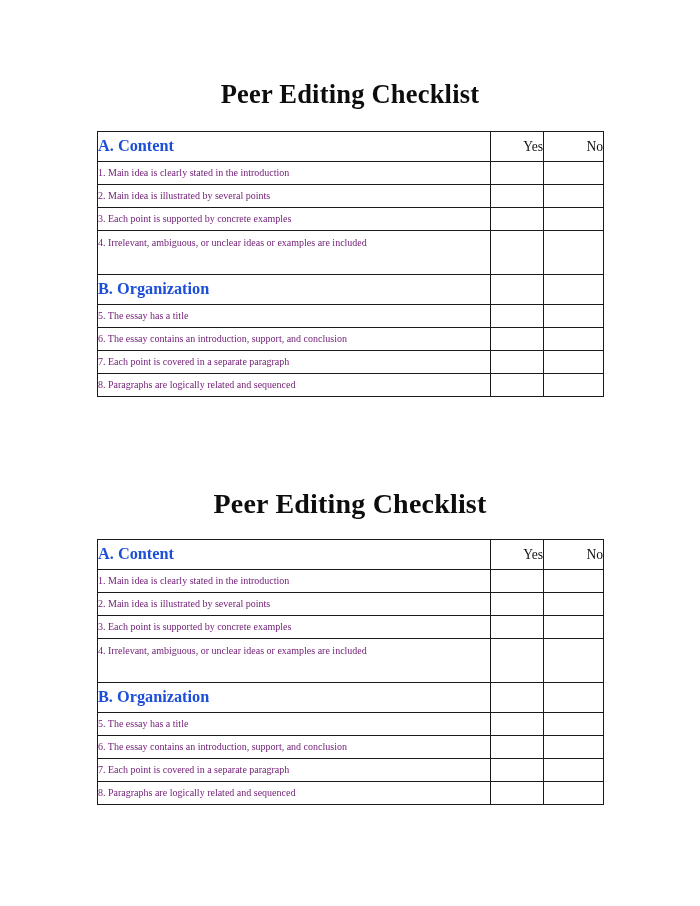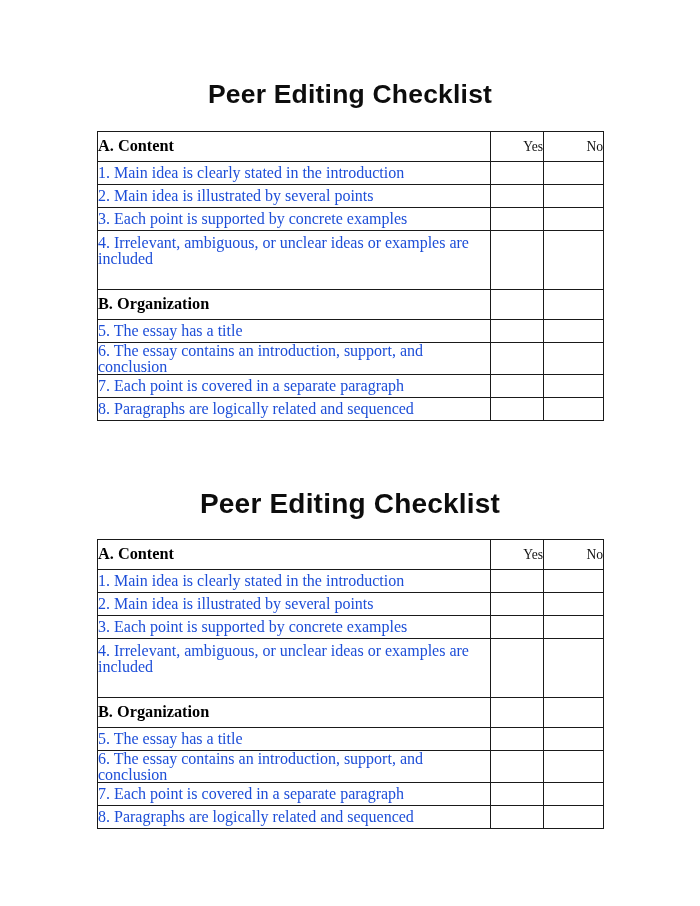--- a/index.html
+++ b/index.html
@@ -29,21 +29,21 @@
   .checklist-block {
     position: absolute;
     left: 97px;
     width: 506px;
   }
   .checklist-block.block-1 { top: 78px; }
   .checklist-block.block-2 { top: 486px; }
 
   .doc-title {
     text-align: center;
-    font-family: Liberation Sans, sans-serif;
+    font-family: Liberation Serif, serif;
     font-weight: bold;
     color: #0d0d0d;
     letter-spacing: 0.2px;
     margin: 0;
     padding: 0;
     white-space: nowrap;
   }
   .block-1 .doc-title {
     font-size: 26.5px;
     line-height: 33px;
@@ -77,37 +77,37 @@
 
   table.checklist td,
   table.checklist th {
     padding: 0;
     vertical-align: middle;
     font-weight: normal;
   }
 
   .cell-label {
     padding: 3px 6px 4px 7px;
-    font-size: 16px;
+    font-size: 10px;
     line-height: 15.5px;
     text-align: left;
-    color: #1d4ed8;
+    color: #701a75;
   }
   .cell-label.two-line {
     padding-top: 4px;
     padding-bottom: 23px;
   }
 
   .section-head .cell-label {
     font-weight: bold;
     font-size: 16.3px;
     line-height: 20px;
     padding-top: 4px;
     padding-bottom: 5px;
-    color: #000000;
+    color: #1d4ed8;
   }
 
   .head-yesno {
     text-align: right;
     font-size: 13.6px;
     line-height: 18px;
     padding: 4px 2px 5px 2px;
     color: #131313;
   }
 

